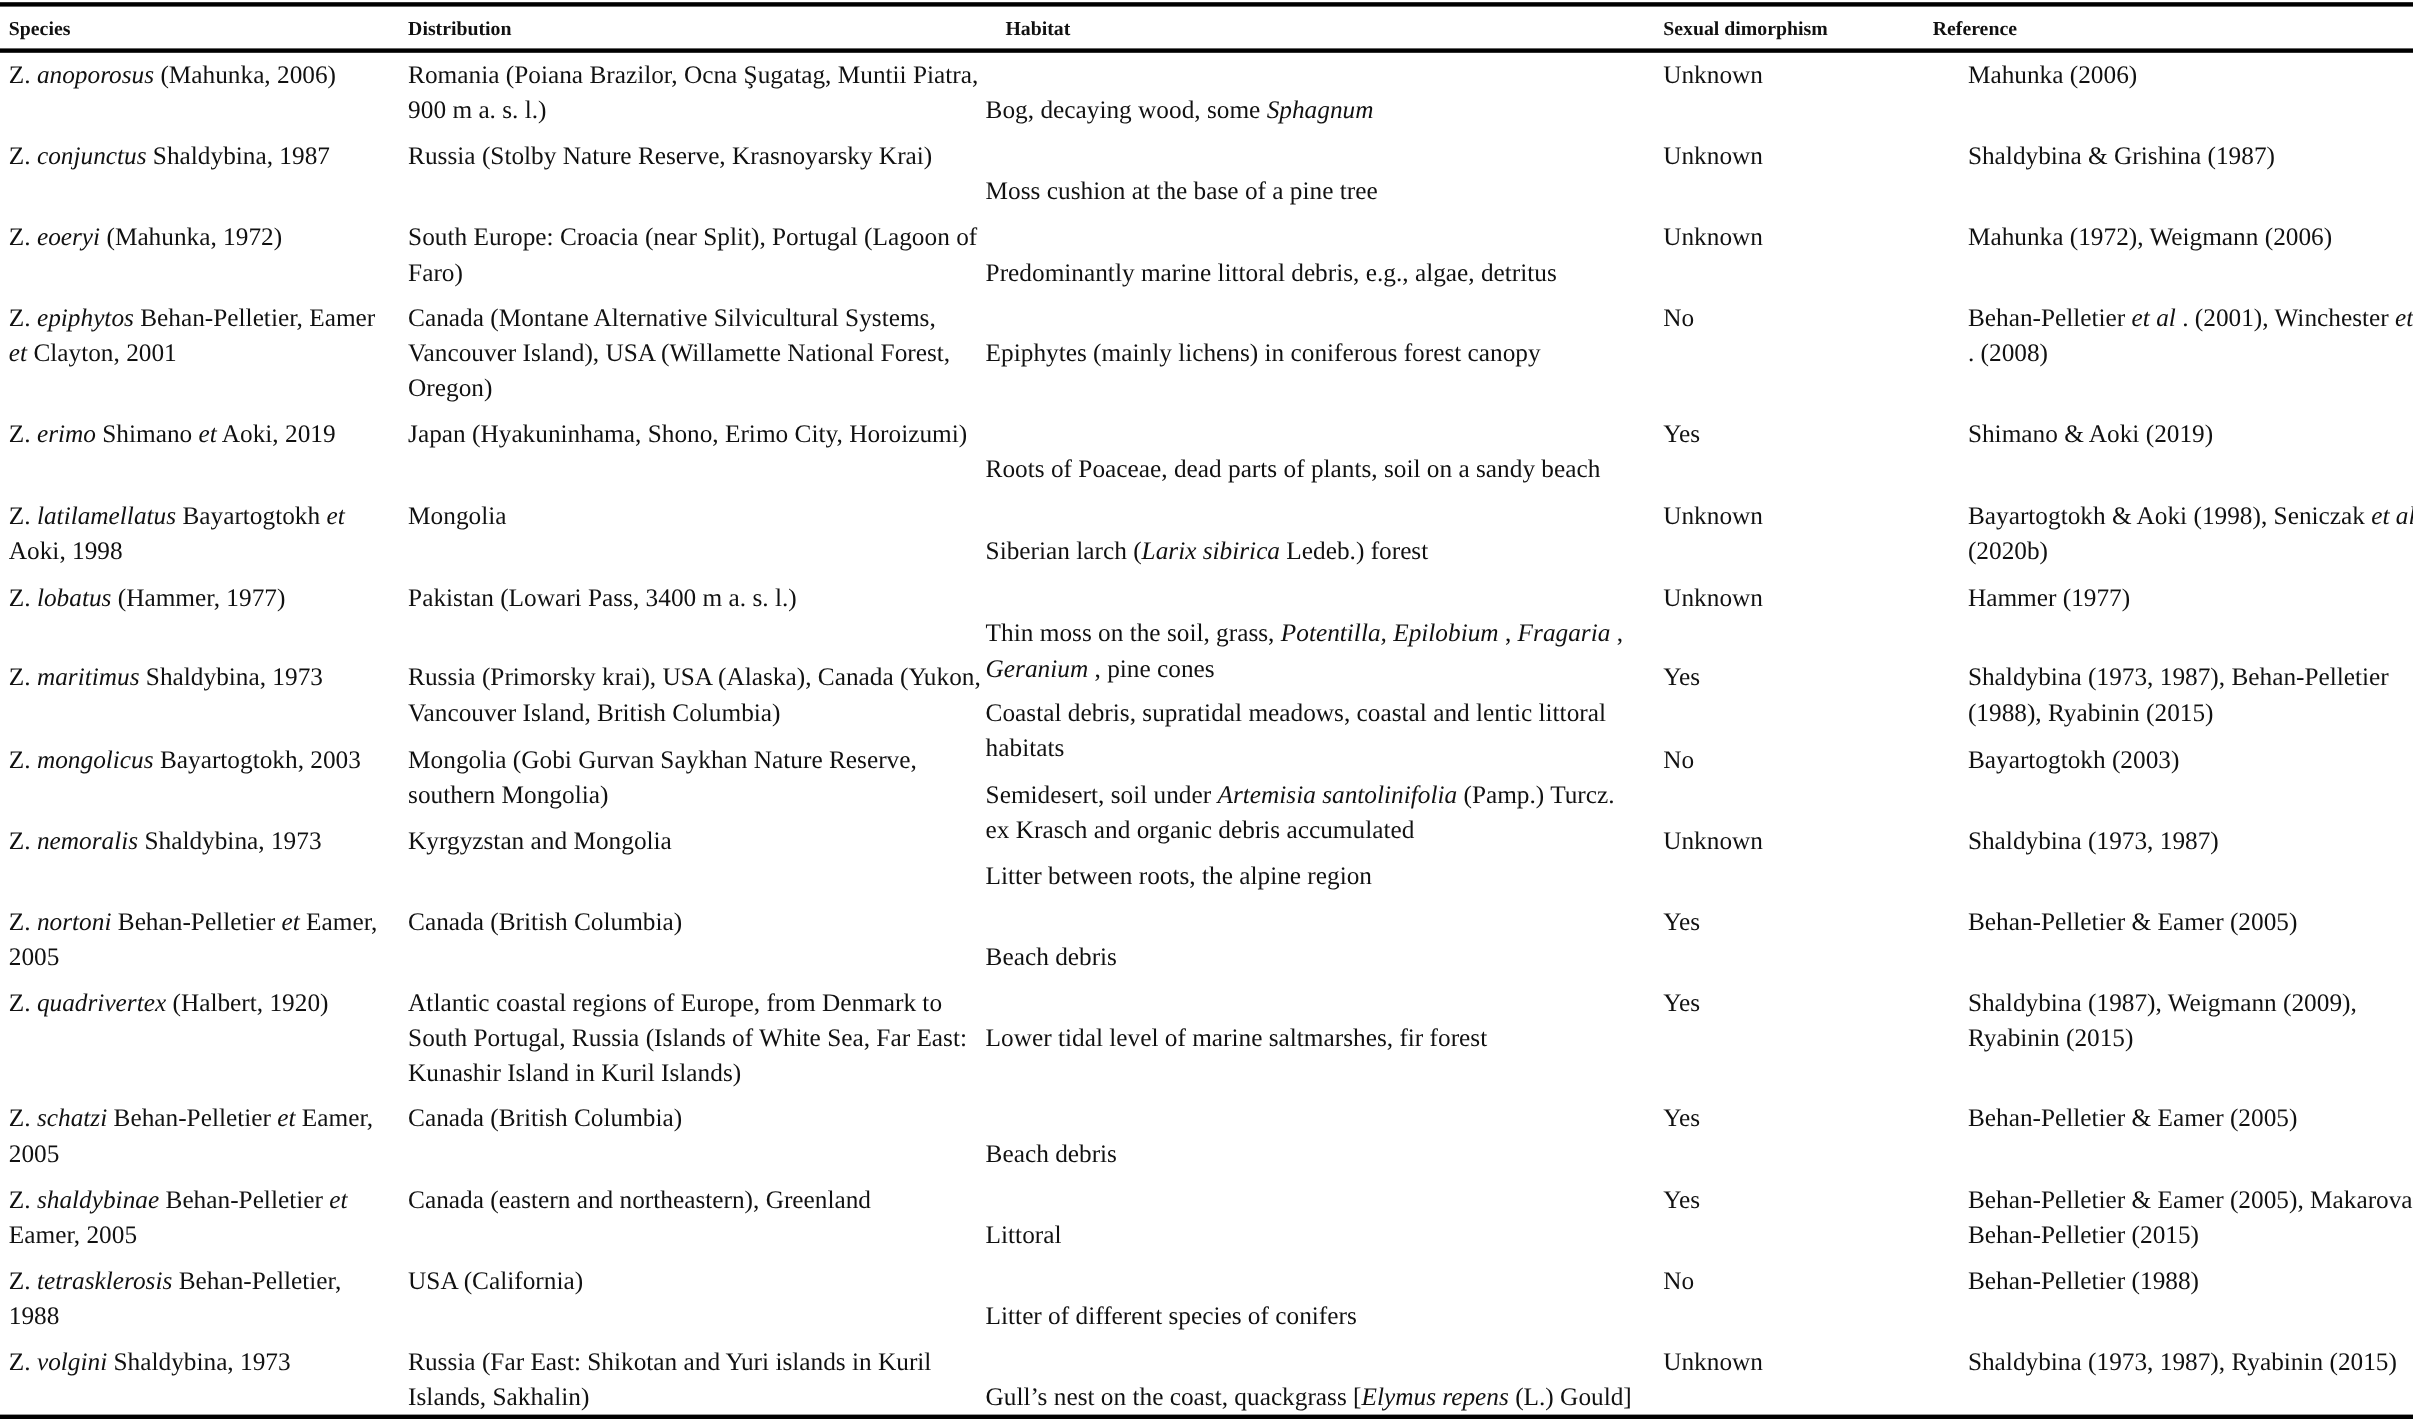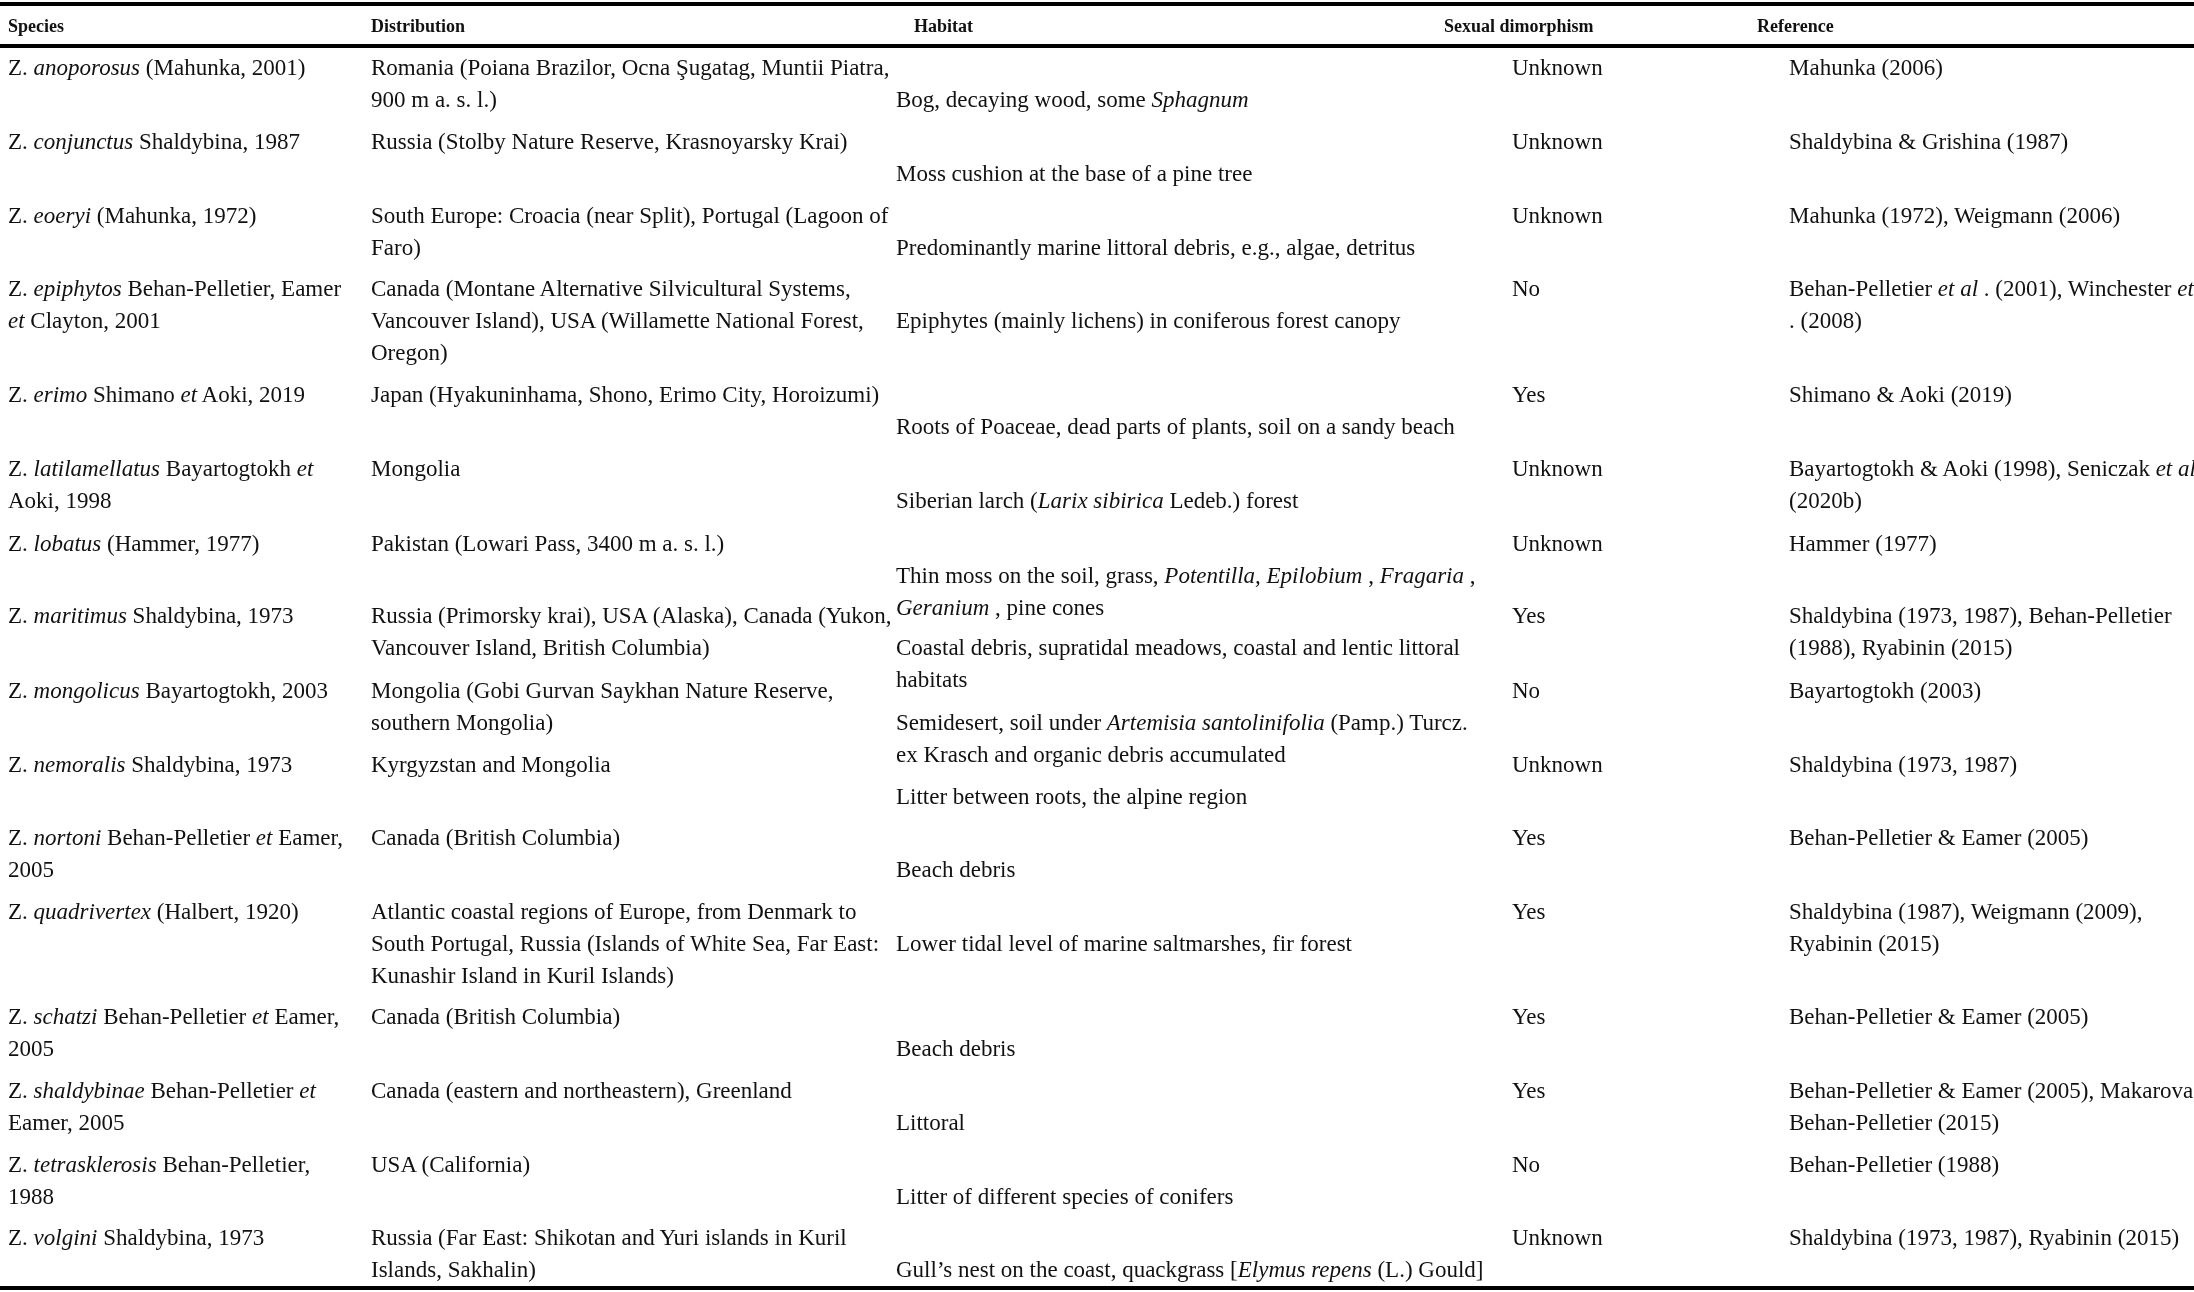--- a/index.html
+++ b/index.html
@@ -18,27 +18,27 @@
   i { font-style: italic; }
 </style>
 </head>
 <body>
 
 <div>
   <div class="rule" style="top:2px"></div>
   <div class="hdr" style="left:8px">Species</div>
   <div class="hdr" style="left:371px">Distribution</div>
   <div class="hdr" style="left:914px">Habitat</div>
-  <div class="hdr" style="left:1444px">Sexual dimorphism</div>
+  <div class="hdr" style="left:1512px">Sexual dimorphism</div>
   <div class="hdr" style="left:1757px">Reference</div>
   <div class="rule" style="top:44px"></div>
 
   <div id="rows">
       <div class="row" style="top: 52px;">
-        <div class="cell c0"><span>Z. </span><i>anoporosus</i><span>  (Mahunka, 2001)</span></div>
+        <div class="cell c0"><span>Z. </span><i>anoporosus</i><span>  (Mahunka, 2006)</span></div>
         <div class="cell c1"><span>Romania (Poiana Brazilor, Ocna Şugatag, Muntii Piatra, 900 m a. s. l.)</span></div>
         <div class="cell c2"><span>Bog, decaying wood, some </span><i>Sphagnum</i></div>
         <div class="cell c3">Unknown</div>
         <div class="cell c4"><span>Mahunka (2006)</span></div>
       </div>
       <div class="row" style="top: 126px;">
         <div class="cell c0"><span>Z. </span><i>conjunctus</i><span>  Shaldybina, 1987</span></div>
         <div class="cell c1"><span>Russia (Stolby Nature Reserve, Krasnoyarsky Krai)</span></div>
         <div class="cell c2"><span>Moss cushion at the base of a pine tree</span></div>
         <div class="cell c3">Unknown</div>

